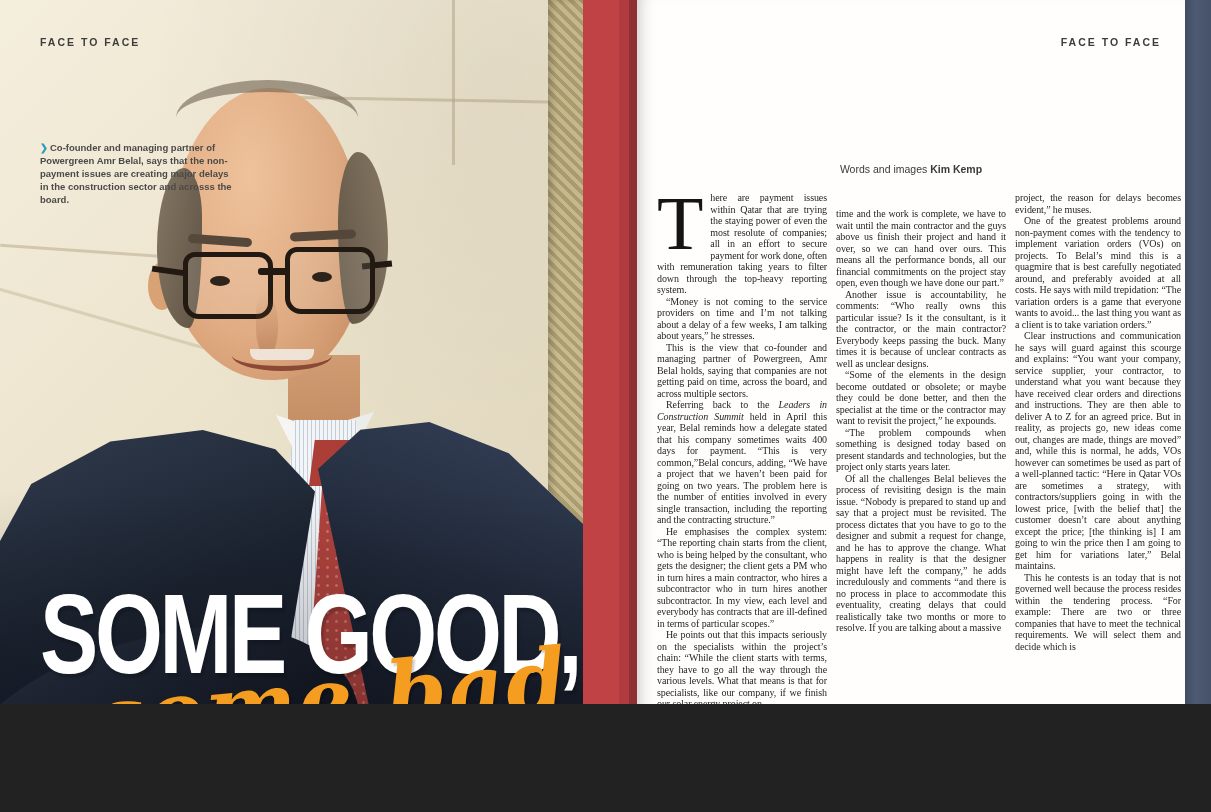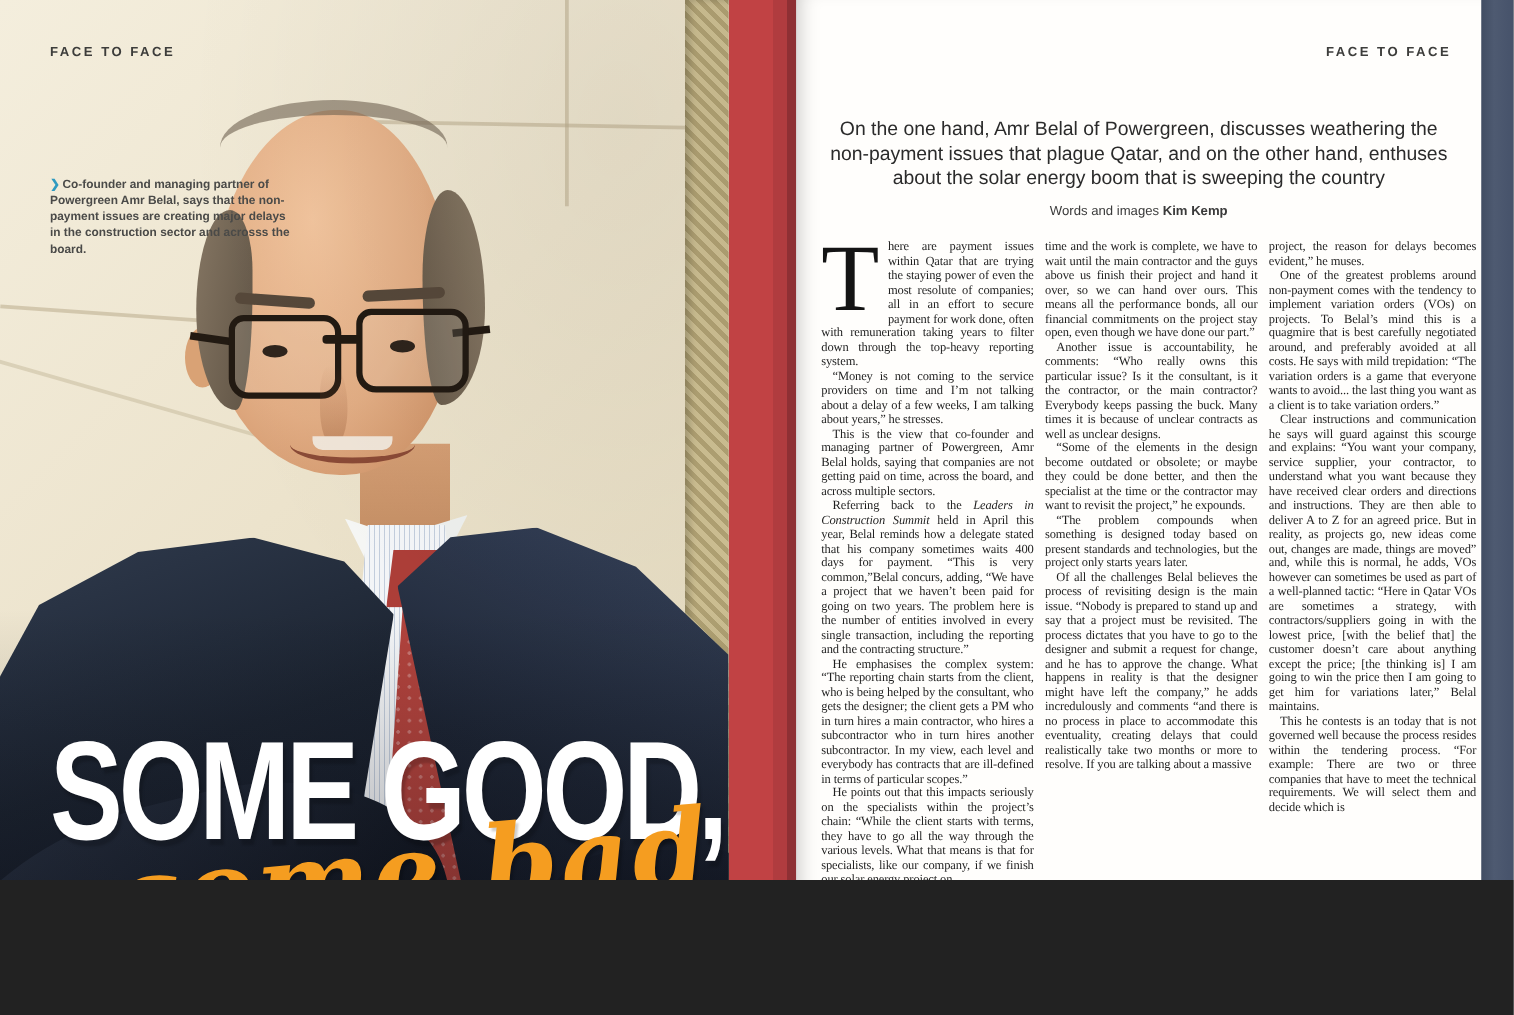--- a/index.html
+++ b/index.html
@@ -101,21 +101,21 @@
   .kicker-right{position:absolute;right:24px;top:36px;color:#3d3d3b;}
   .standfirst{position:absolute;left:24px;right:24px;top:94px;margin:0;text-align:center;
               font-size:15.5px;line-height:19.5px;font-weight:normal;color:#2b2b2b;}
   .byline{position:absolute;left:0;right:0;top:163px;text-align:center;font-size:10.5px;color:#3a3a3a;}
   .byline .author{font-weight:bold;}
   .col{position:absolute;top:192px;font-family:"Liberation Serif",serif;font-size:10px;line-height:11.5px;
        color:#1f1f1f;text-align:justify;letter-spacing:-.1px;}
   .col p{margin:0;text-indent:9px;}
   .col p.first,.col p.cont{text-indent:0;}
   .col1{left:20px;width:170px;height:620px;}
-  .col2{left:199px;width:170px;height:500px;}
+  .col2{left:199px;width:170px;height:500px;margin-top:16px;}
   .col3{left:378px;width:166px;height:500px;}
   .dropcap{float:left;font-size:76px;line-height:58px;margin:2px 7px 0 0;color:#141414;font-family:"Liberation Serif",serif;}
   .ital{font-style:italic;}
   .pullquote{position:absolute;left:199px;width:346px;top:692px;margin:0;color:#f7941e;font-weight:bold;
              font-size:18px;line-height:19.5px;letter-spacing:-.2px;}
   .folio-right{right:32px;top:766px;left:auto;color:#4a4a4a;text-align:left;text-decoration:underline;}
   .folio-right .num{color:#2e2e2e;}
   
   .edge-bar{position:absolute;left:1185px;top:0;width:26px;height:812px;
             background:linear-gradient(90deg,#414d63,#4e5a71 40%,#46526a);}
@@ -171,21 +171,20 @@
     <h1 class="headline2">some bad</h1>
     <div class="folio folio-left">
       <span class="num">026</span><span class="slash">/</span><span>JUNE 2016</span>
     </div>
   </section>
 
   <div class="spine"></div>
 
   <section class="page-right">
     <div class="kicker kicker-right">FACE TO FACE</div>
-    <h2 class="standfirst">On the one hand, Amr Belal of Powergreen, discusses weathering the non-payment issues that plague Qatar, and on the other hand, enthuses about the solar energy boom that is sweeping the country</h2>
     <div class="byline">
       <span>Words and images </span><span class="author">Kim Kemp</span>
     </div>
 
     <div class="col col1">
       <p class="first"><span class="dropcap">T</span><span>here are payment issues within Qatar that are trying the staying power of even the most resolute of companies; all in an effort to secure payment for work done, often with remuneration taking years to filter down through the top-heavy reporting system.</span></p>
       <p>“Money is not coming to the service providers on time and I’m not talking about a delay of a few weeks, I am talking about years,” he stresses.</p>
       <p>This is the view that co-founder and managing partner of Powergreen, Amr Belal holds, saying that companies are not getting paid on time, across the board, and across multiple sectors.</p>
       <p><span>Referring back to the </span><span class="ital">Leaders in Construction Summit</span><span> held in April this year, Belal reminds how a delegate stated that his company sometimes waits 400 days for payment. “This is very common,”Belal concurs, adding, “We have a project that we haven’t been paid for going on two years. The problem here is the number of entities involved in every single transaction, including the reporting and the contracting structure.”</span></p>
       <p>He emphasises the complex system: “The reporting chain starts from the client, who is being helped by the consultant, who gets the designer; the client gets a PM who in turn hires a main contractor, who hires a subcontractor who in turn hires another subcontractor. In my view, each level and everybody has contracts that are ill-defined in terms of particular scopes.”</p>

